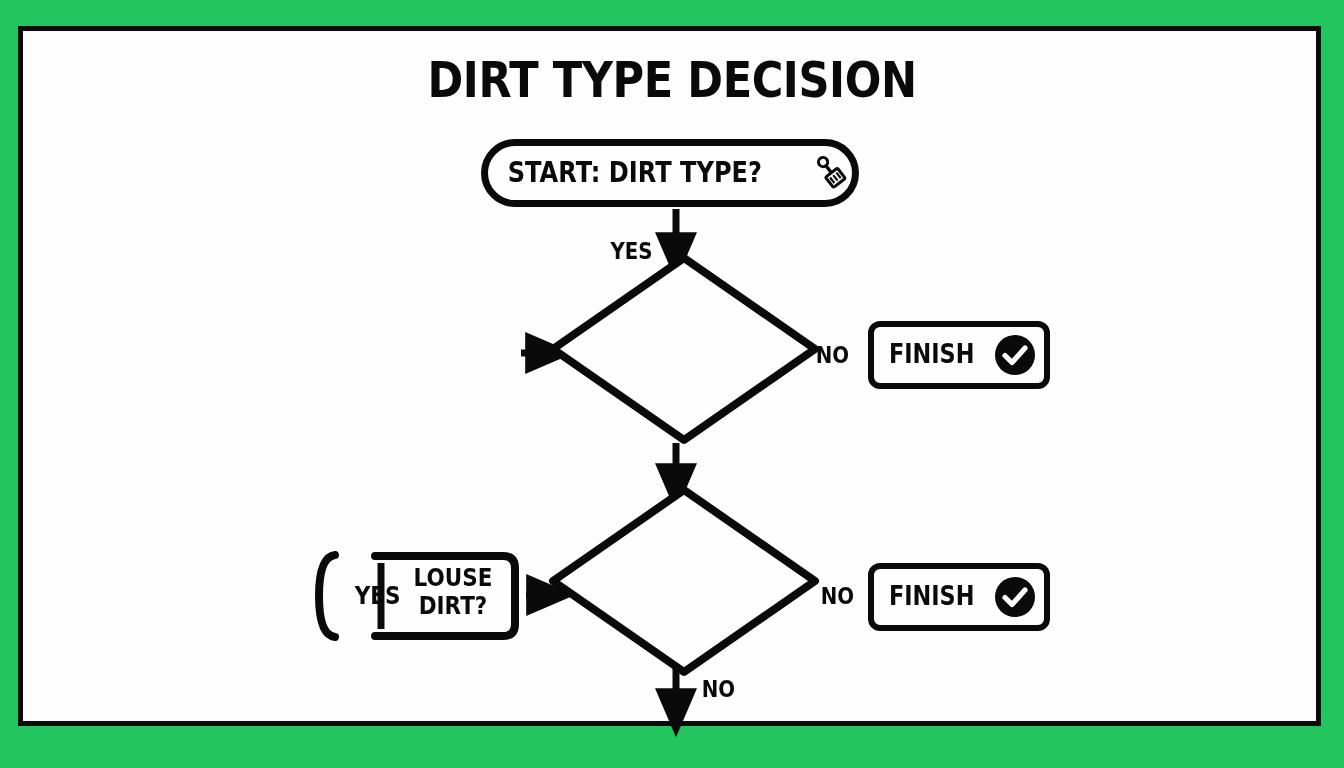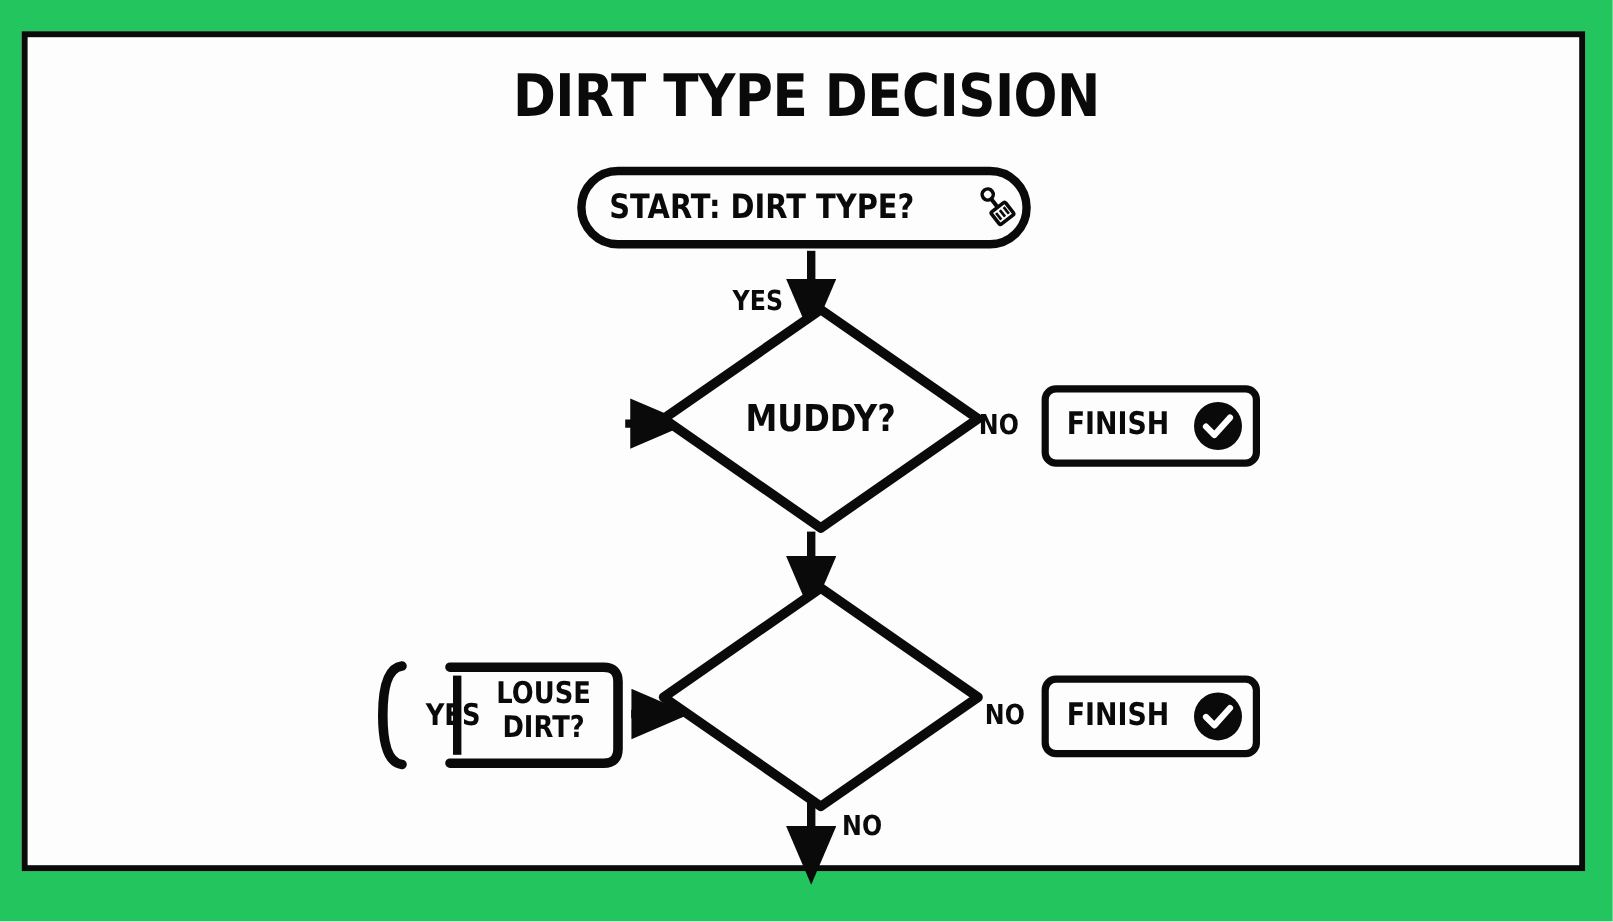--- a/index.html
+++ b/index.html
@@ -198,23 +198,20 @@
         <line x1="18.5" y1="25" x2="18.5" y2="32" stroke="#0a0a0a" stroke-width="2.2"></line>
         <line x1="22.5" y1="25" x2="22.5" y2="32" stroke="#0a0a0a" stroke-width="2.2"></line>
         <line x1="26.5" y1="25" x2="26.5" y2="32" stroke="#0a0a0a" stroke-width="2.2"></line>
         <line x1="22.5" y1="22" x2="22.5" y2="12" stroke="#0a0a0a" stroke-width="3.4"></line>
         <circle cx="22.5" cy="8.5" r="4.6" fill="none" stroke="#0a0a0a" stroke-width="3"></circle>
       </g>
     </svg>
   </div>
 
 
-  <div class="diamond" id="diamond-muddy">
-    <span class="node-text dlabel">MUDDY?</span>
-  </div>
 
 
   <div class="finish-box" id="finish-top">
     <span class="node-text flabel">FINISH</span>
     <svg width="42" height="42" viewBox="0 0 42 42">
       <circle cx="21" cy="21" r="20" fill="#0a0a0a"></circle>
       <path d="M11,21.5 L18,28.5 L31,14" fill="none" stroke="#ffffff" stroke-width="5.2" stroke-linecap="round" stroke-linejoin="round"></path>
     </svg>
   </div>
 

